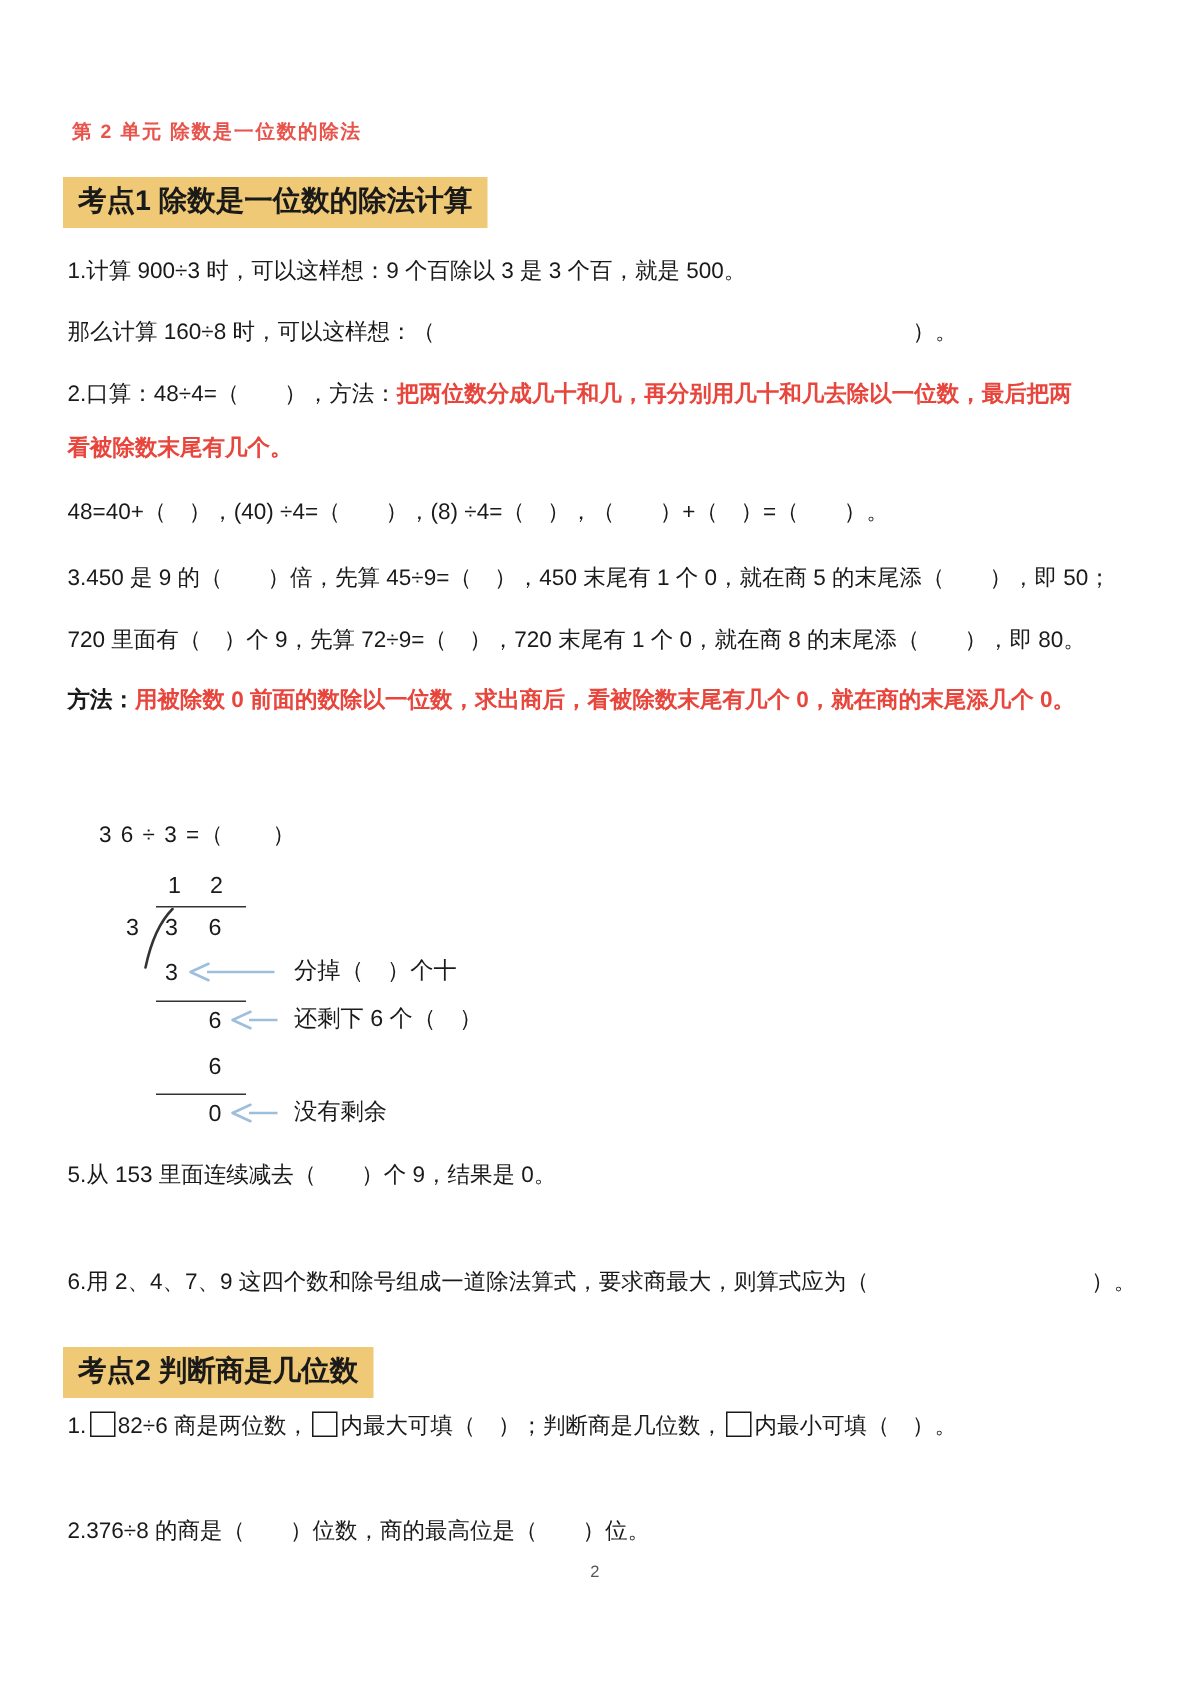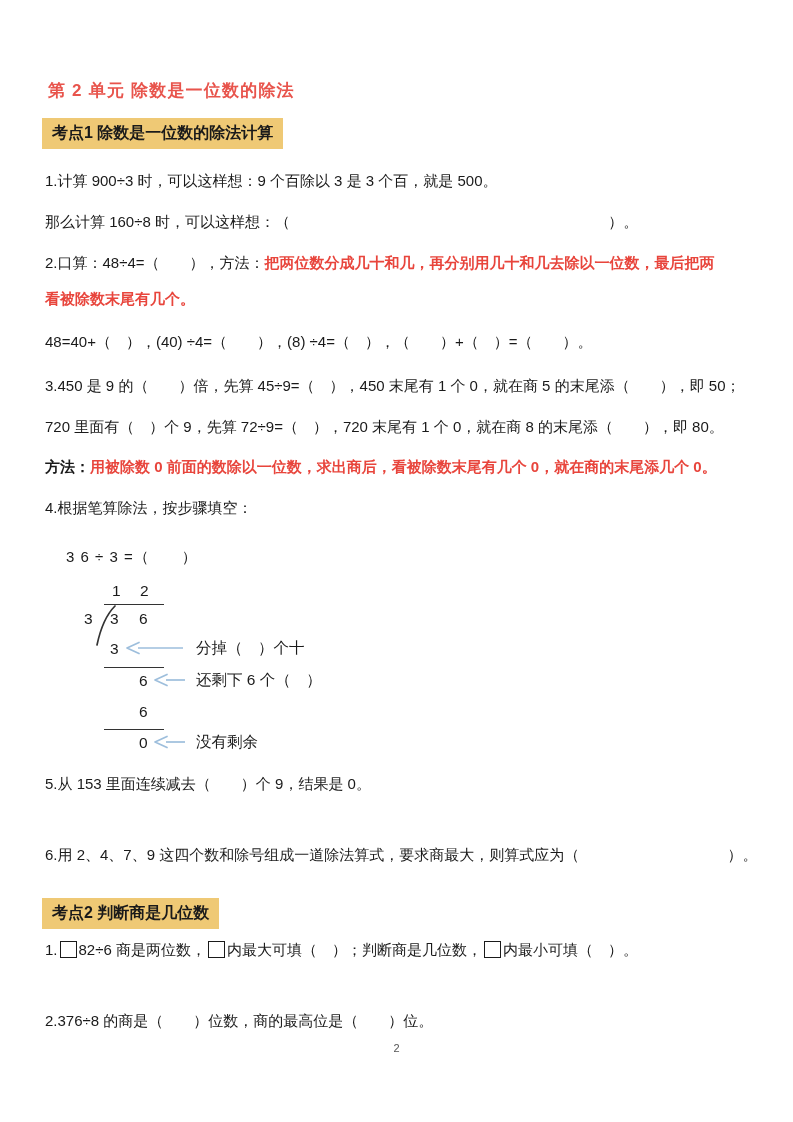--- a/index.html
+++ b/index.html
@@ -20,33 +20,33 @@
     position: absolute;
     inset: 0;
     padding: 0;
   }
 
   
   .unit-title {
     position: absolute;
     left: 48px;
     top: 79px;
-    font-size: 17px;
+    font-size: 13px;
     font-weight: 700;
     letter-spacing: 1.2px;
     color: #e8544c;
     white-space: nowrap;
   }
 
   
   .kaodian {
     position: absolute;
     background: #efc975;
     color: #1a1a1a;
-    font-size: 16px;
+    font-size: 19px;
     font-weight: 600;
     line-height: 1;
     padding: 7px 10px 8px 10px;
     white-space: nowrap;
   }
   #kaodian-1 { left: 42px; top: 118px; }
   #kaodian-2 { left: 42px; top: 898px; }
 
   
   .line {
@@ -135,21 +135,20 @@
   </div>
   <div class="line red" style="top:290px;">看被除数末尾有几个。</div>
   <div class="line" style="top:333px;">48=40+（　），(40) ÷4=（　　），(8) ÷4=（　），（　　）+（　）=（　　）。</div>
 
   <div class="line" style="top:377px;">3.450 是 9 的（　　）倍，先算 45÷9=（　），450 末尾有 1 个 0，就在商 5 的末尾添（　　），即 50；</div>
   <div class="line" style="top:418px;">720 里面有（　）个 9，先算 72÷9=（　），720 末尾有 1 个 0，就在商 8 的末尾添（　　），即 80。</div>
   <div class="line" style="top:458px;">
     <span style="font-weight:700;">方法：</span><span class="red">用被除数 0 前面的数除以一位数，求出商后，看被除数末尾有几个 0，就在商的末尾添几个 0。</span>
   </div>
 
-  <div class="line" style="top:499px;">4.根据笔算除法，按步骤填空：</div>
   <div class="line" style="left:66px; top:548px; letter-spacing:1px;">3 6 ÷ 3 =（　　）</div>
 
   <div class="division">
 
     <div class="dv-txt" style="left:112px; top:583px;">1</div>
     <div class="dv-txt" style="left:140px; top:583px;">2</div>
 
     <div class="dv-txt" style="left:84px; top:611px;">3</div>
 
     <div class="dv-bracket" style="left:96px; top:604px;">

